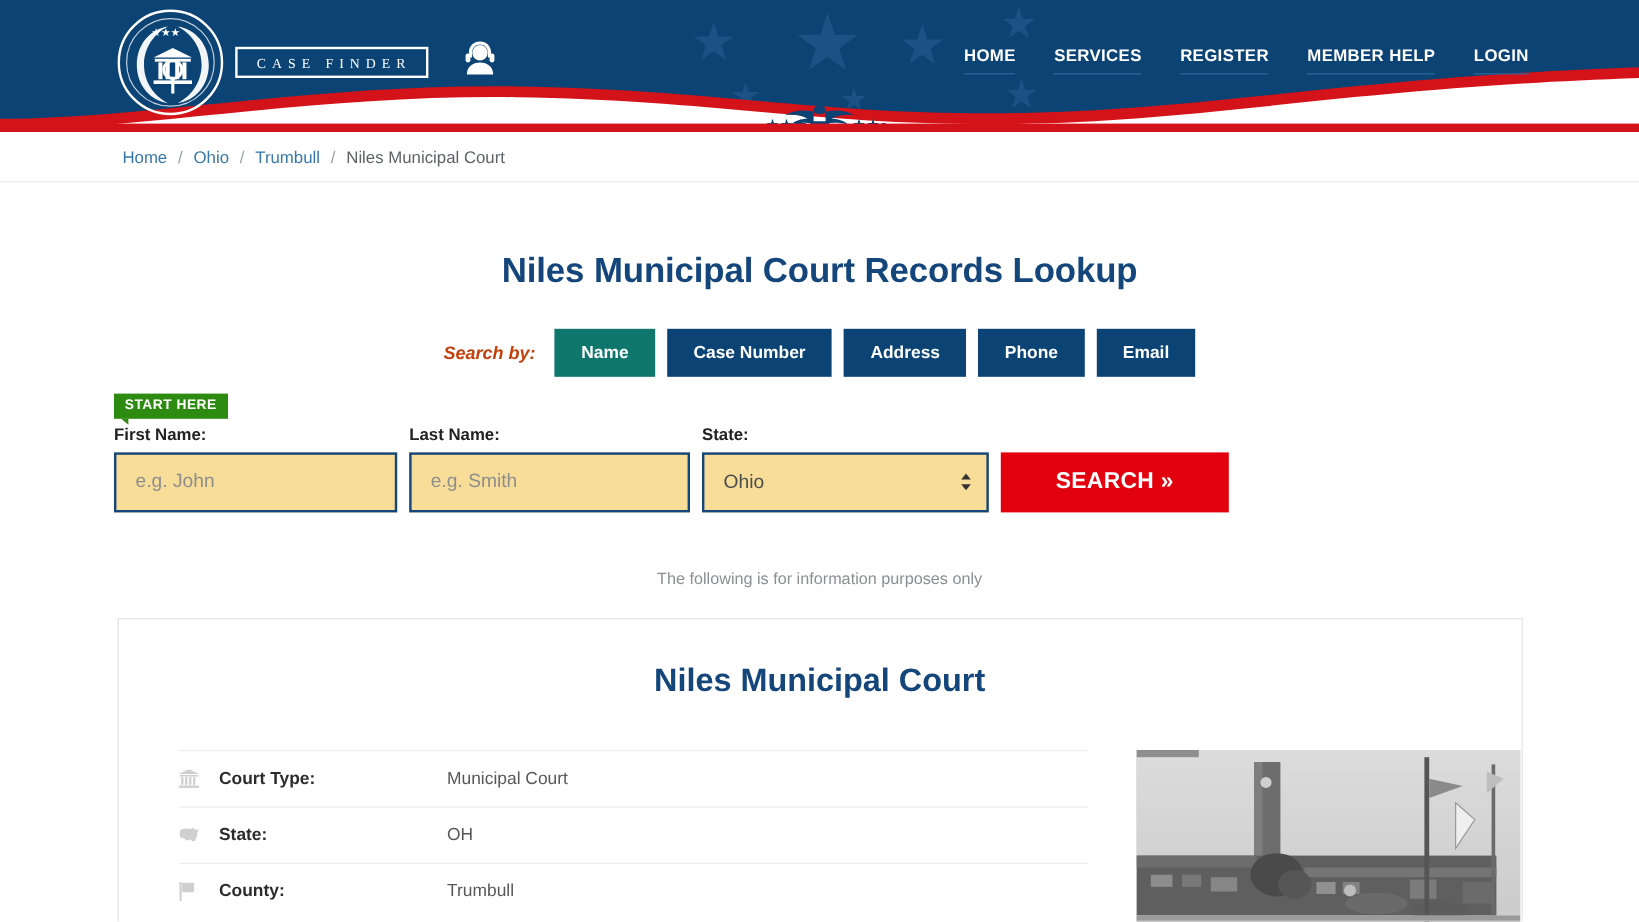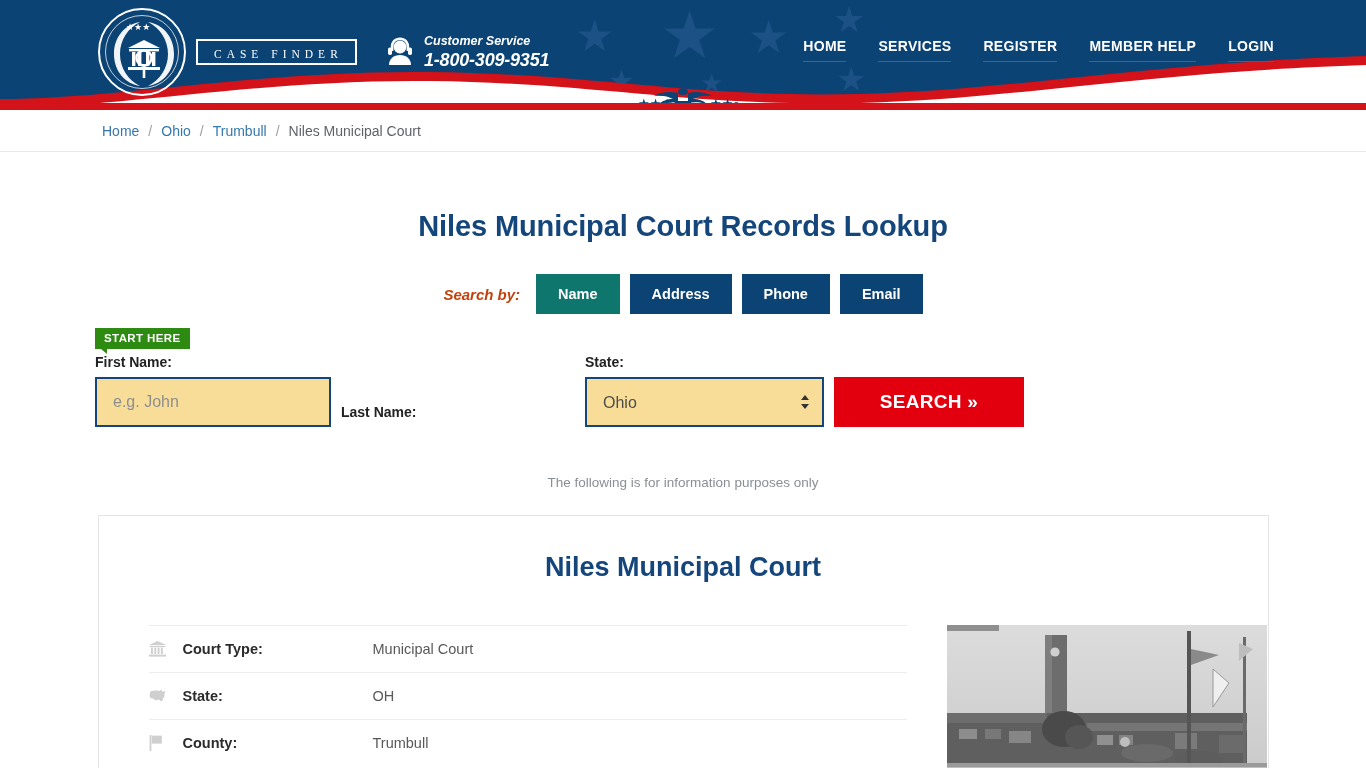--- a/index.html
+++ b/index.html
@@ -412,24 +412,20 @@
     <div class="cs">
       <svg class="cs-icon" viewBox="0 0 28 32">
         <g fill="#ffffff">
           <circle cx="14" cy="11" r="6.4"></circle>
           <path d="M14 19 C7.5 19 3 23 3 29 L25 29 C25 23 20.5 19 14 19 Z"></path>
           <path d="M14 1.5 C8.6 1.5 4.8 5.4 4.8 10.4 L4.8 15 L7.4 15 L7.4 10.4 C7.4 6.8 10.3 4 14 4 C17.7 4 20.6 6.8 20.6 10.4 L20.6 15 L23.2 15 L23.2 10.4 C23.2 5.4 19.4 1.5 14 1.5 Z"></path>
           <rect x="2" y="11.5" width="4" height="7.5" rx="1.8"></rect>
           <rect x="22" y="11.5" width="4" height="7.5" rx="1.8"></rect>
         </g>
       </svg>
-      <div>
-        <div class="cs-label">Customer Service</div>
-        <div class="cs-phone">1-800-309-9351</div>
-      </div>
     </div>
 
     <nav class="nav">
       <a href="#">HOME</a>
       <a href="#">SERVICES</a>
       <a href="#">REGISTER</a>
       <a href="#">MEMBER HELP</a>
       <a href="#">LOGIN</a>
     </nav>
 
@@ -450,36 +446,38 @@
   </div>
 </div>
 
 <div class="main">
 
   <h1 class="page-title">Niles Municipal Court Records Lookup</h1>
 
   <div class="searchby-row">
     <span class="searchby-label">Search by:</span>
     <button class="tab active">Name</button>
+    <button class="tab">Case Number</button>
     <button class="tab">Address</button>
     <button class="tab">Phone</button>
     <button class="tab">Email</button>
   </div>
 
   <div class="form-wrap">
     <div class="start-here">START HERE</div>
 
     <div class="fields">
       <div class="field f-first">
         <label class="field-label">First Name:</label>
         <input type="text" placeholder="e.g. John" style="">
       </div>
 
       <div class="field f-last">
         <label class="field-label">Last Name:</label>
+        <input type="text" placeholder="e.g. Smith" style="">
       </div>
 
 
       <div class="field f-state">
         <label class="field-label">State:</label>
         <div class="select-wrap">
           <select>
             <option>Ohio</option>
           </select>
           <span class="select-arrows">

